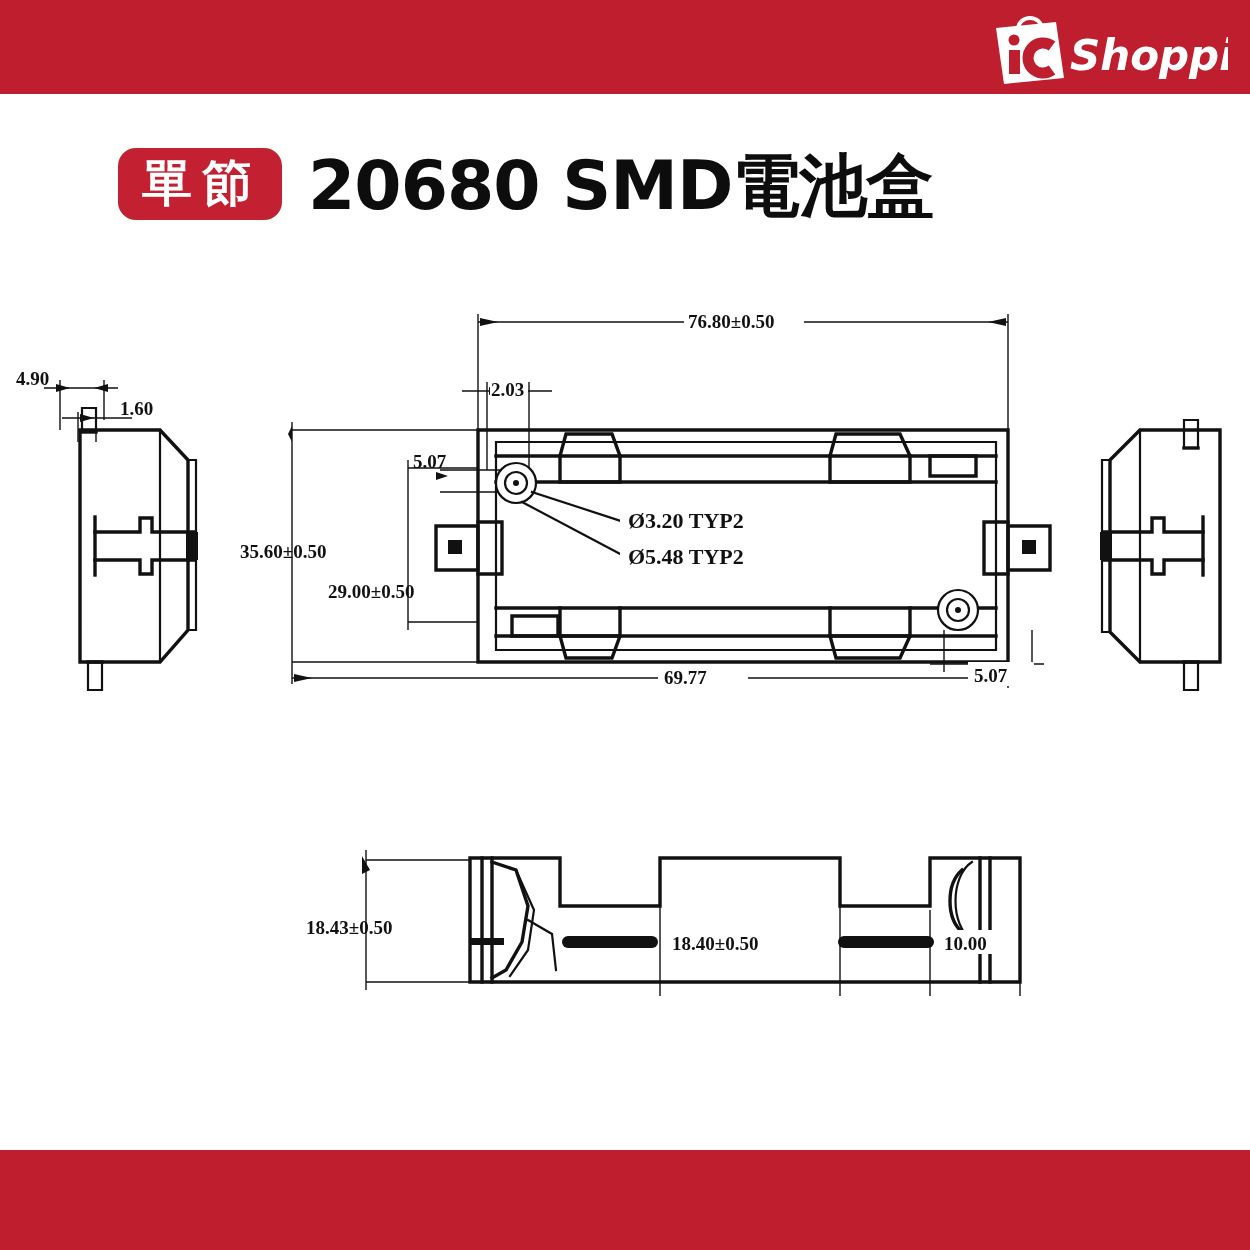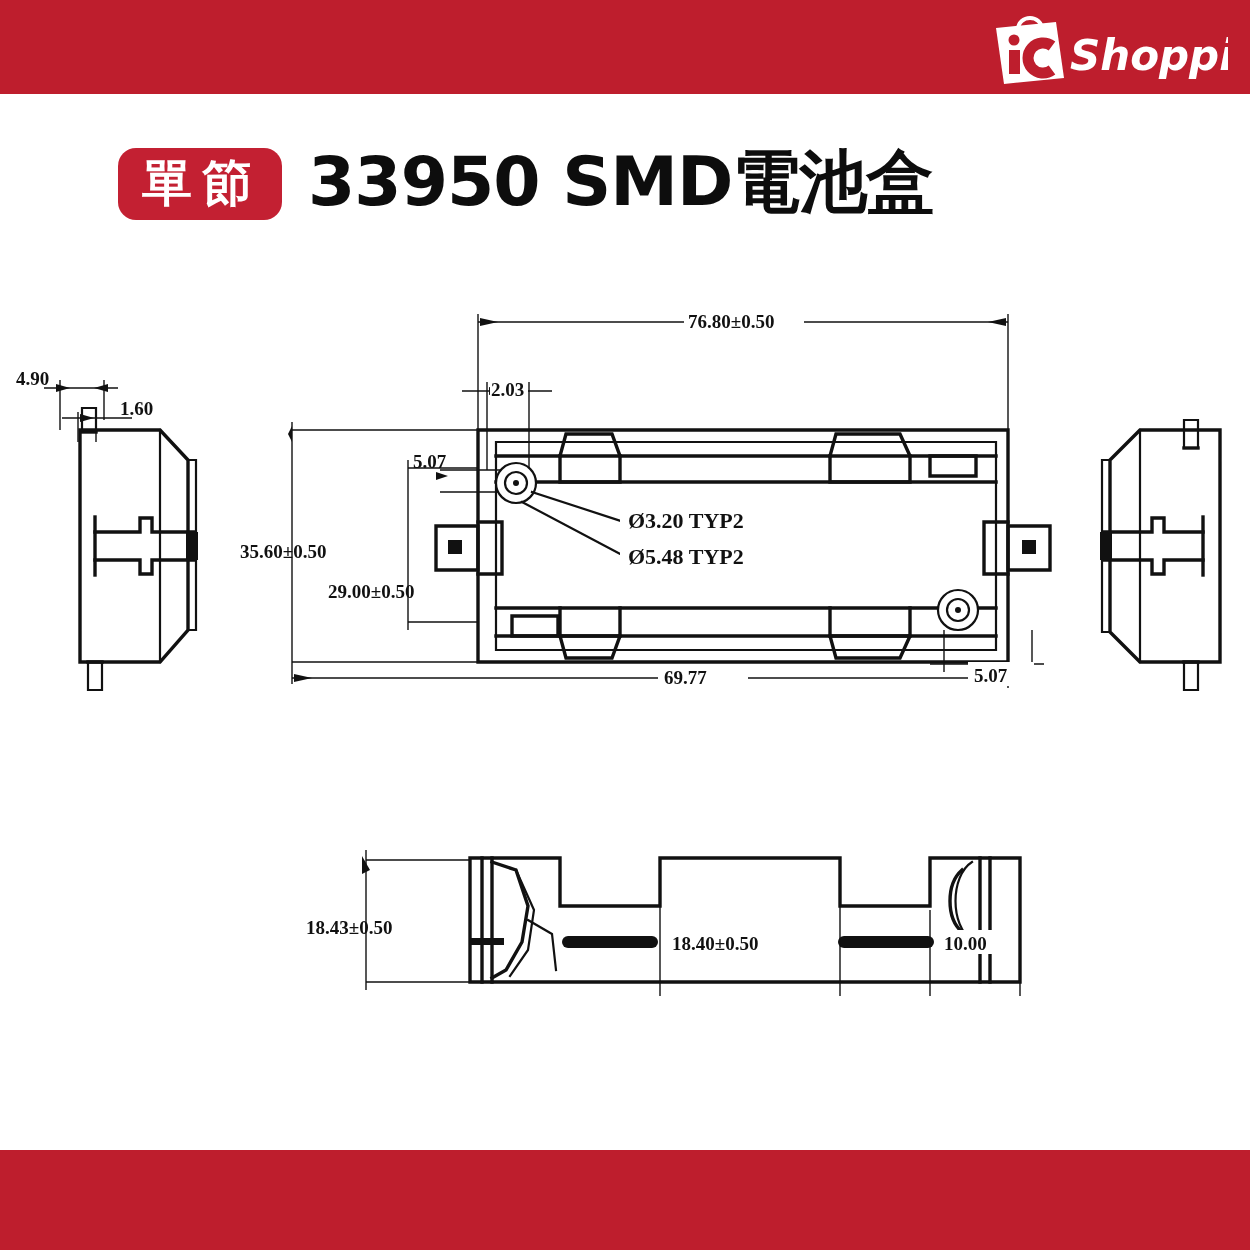--- a/index.html
+++ b/index.html
@@ -33,21 +33,21 @@
     width: 250px;
     height: 78px;
   }
 
   
   #title-row {
     position: absolute;
     left: 118px;
     top: 148px;
     display: flex;
-    align-items: flex-start;
+    align-items: flex-end;
     gap: 26px;
   }
   #badge {
     background: #c32032;
     border-radius: 18px;
     padding: 10px 20px 12px 20px;
     color: #ffffff;
     font-size: 50px;
     font-weight: bold;
     letter-spacing: 10px;
@@ -107,21 +107,21 @@
 
   <circle cx="36" cy="32" r="5.5" fill="#be1e2d"></circle>
   <rect x="31" y="42" width="11" height="24" fill="#be1e2d"></rect>
 
   <path d="M74 38 A15 15 0 1 0 74 62" fill="none" stroke="#be1e2d" stroke-width="11" stroke-linecap="butt"></path>
   <text x="92" y="62" font-family="DejaVu Sans, sans-serif" font-size="42" font-style="italic" font-weight="bold" fill="#ffffff">Shopping</text>
 </svg>
 
 <div id="title-row">
   <div id="badge">單節</div>
-  <div id="title-text">33950 SMD電池盒</div>
+  <div id="title-text">20680 SMD電池盒</div>
 </div>
 
 <div id="drawing">
 <svg width="1250" height="790" viewBox="0 0 1250 790">
 
   <g>
 
     <g>
       <path class="dim" d="M60 110 L60 160"></path>
       <path class="dim" d="M104 110 L104 150"></path>

